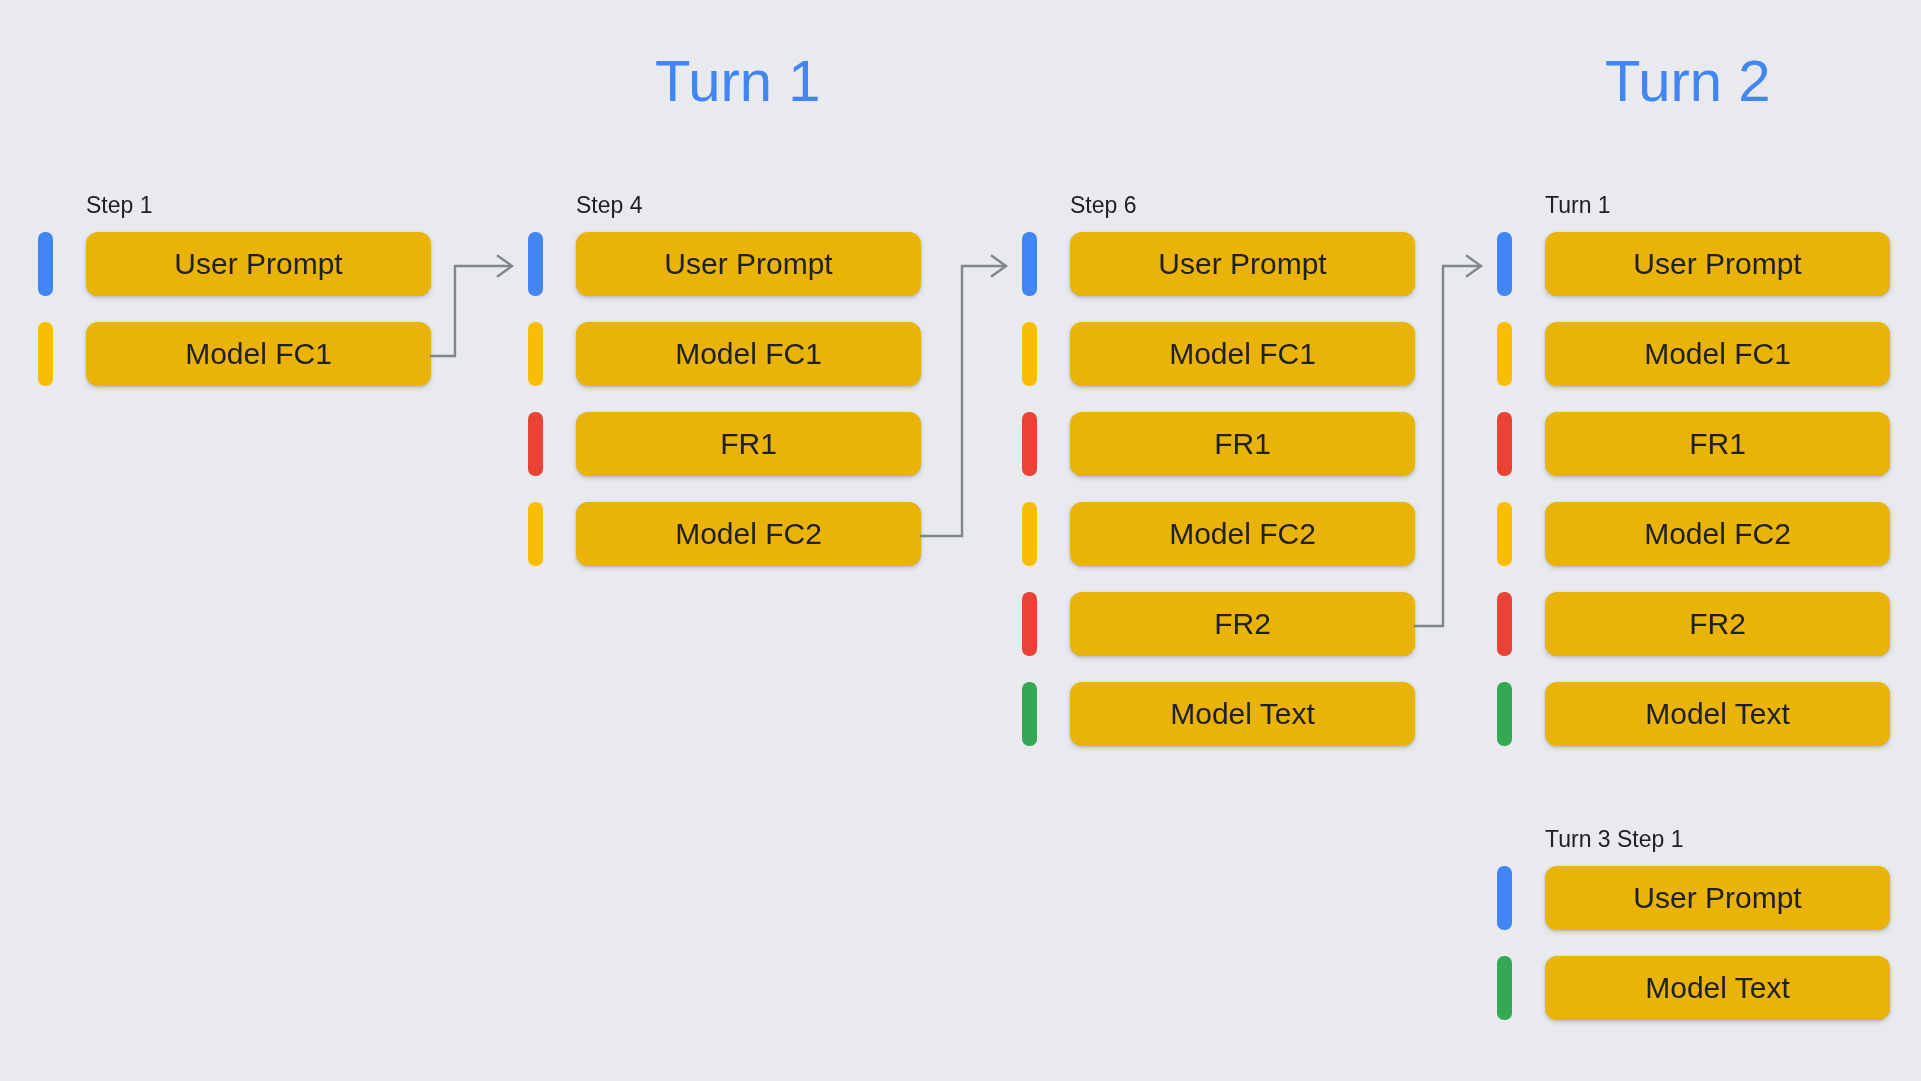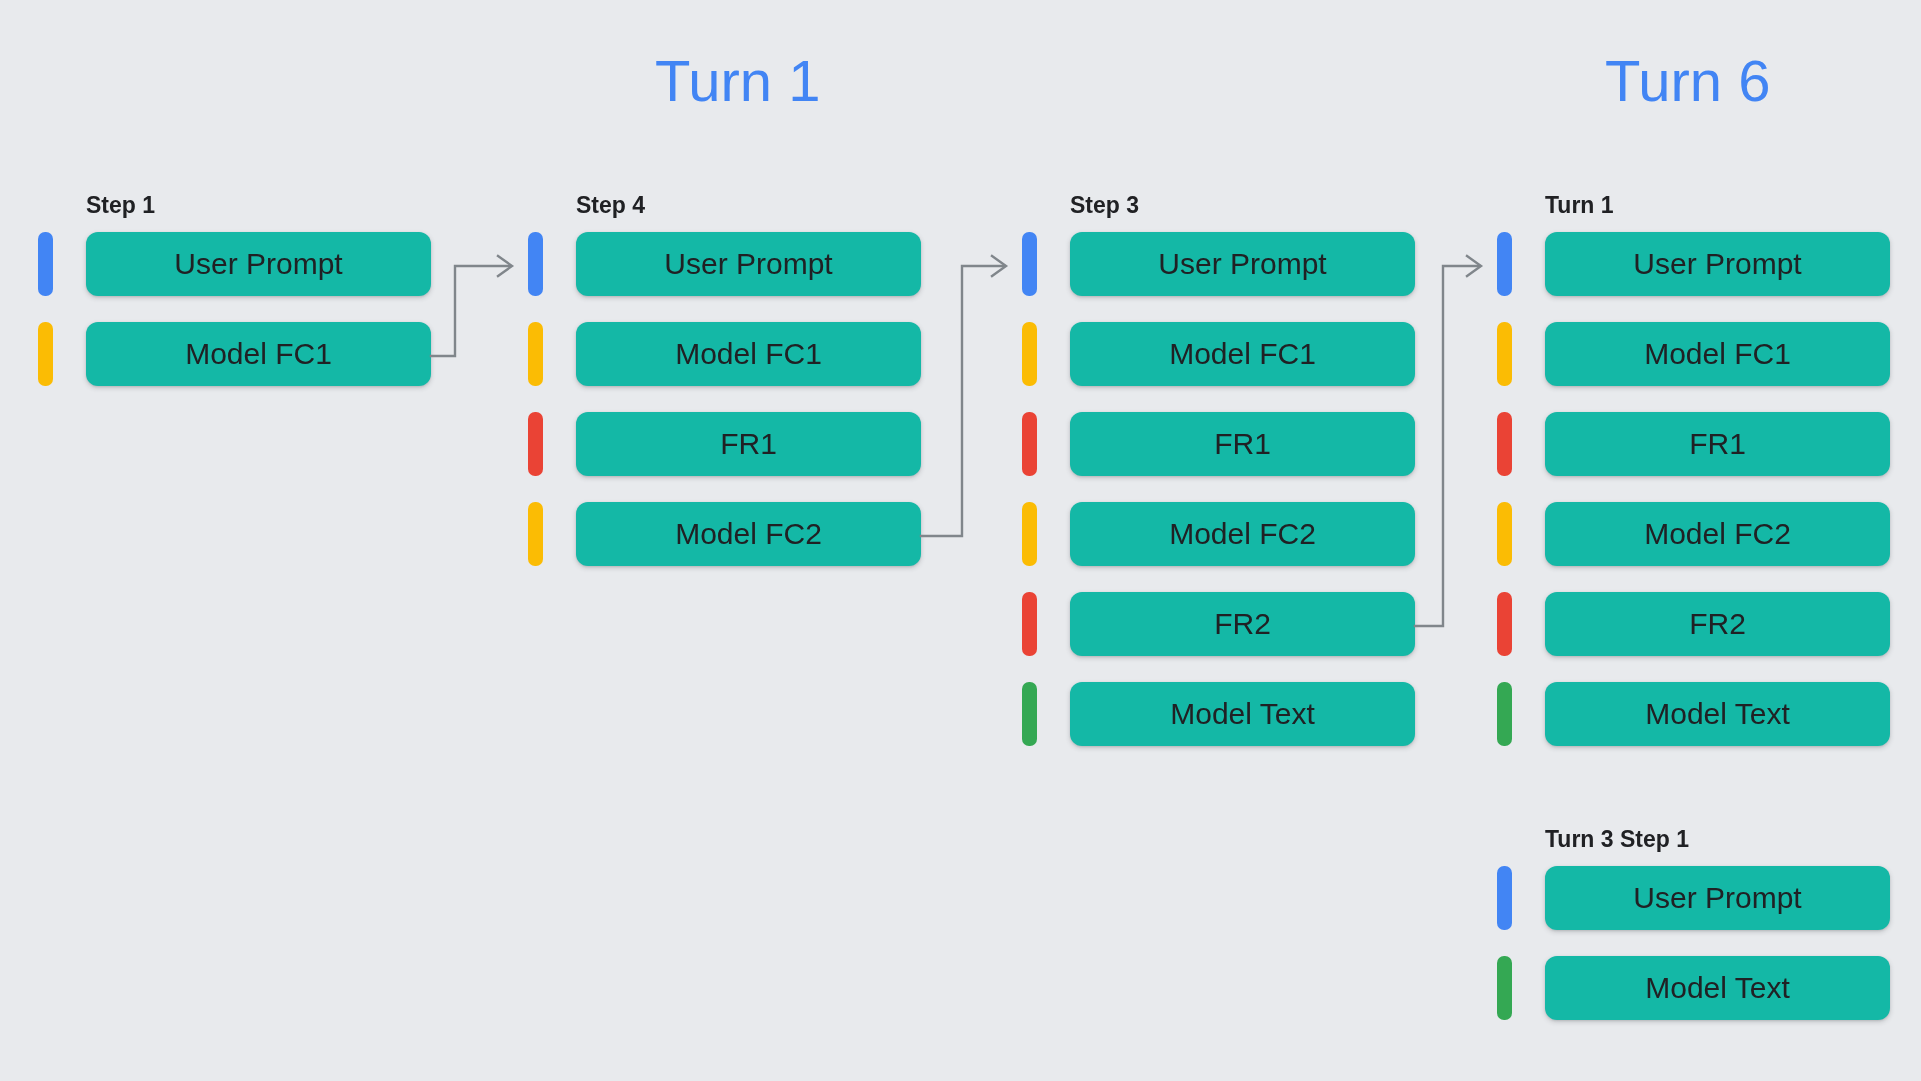--- a/index.html
+++ b/index.html
@@ -24,40 +24,39 @@
   #turn2-title{left:1605px;top:52px;}
 
   .col{position:absolute;}
   .col-label{
     position:absolute;
     left:48px;top:-38px;
     font-size:23px;
     color:#202124;
     white-space:nowrap;
     line-height:1;
-    font-weight:bold;
   }
 
   .row{
     position:absolute;
     left:0;
     height:64px;
     width:393px;
   }
   .bar{
     position:absolute;
     left:0;top:0;
     width:15px;height:64px;
     border-radius:7px;
   }
   .card{
     position:absolute;
     left:48px;top:0;
     width:345px;height:64px;
-    background:#14b8a6;
+    background:#eab308;
     border-radius:12px;
     box-shadow:0 2px 5px rgba(60,64,67,.22), 0 1px 2px rgba(60,64,67,.12);
     display:flex;
     align-items:center;
     justify-content:center;
   }
   .card-label{
     font-size:30px;
     color:#202124;
     white-space:nowrap;
@@ -84,21 +83,21 @@
     stroke-linecap:square;
     stroke-linejoin:miter;
   }
 </style>
 </head>
 <body>
 
 <div id="stage">
 
   <div class="turn-title" id="turn1-title">Turn 1</div>
-  <div class="turn-title" id="turn2-title">Turn 6</div>
+  <div class="turn-title" id="turn2-title">Turn 2</div>
 
   <div class="col" id="col-0" style="left:38px;top:232px;">
     <div class="col-label">Step 1</div>
     <div class="row" style="top:0px;">
       <div class="bar blue"></div>
       <div class="card">
         <span class="card-label">User Prompt</span>
       </div>
     </div>
     <div class="row" style="top:90px;">
@@ -131,21 +130,21 @@
     </div>
     <div class="row" style="top:270px;">
       <div class="bar yellow"></div>
       <div class="card">
         <span class="card-label">Model FC2</span>
       </div>
     </div>
   </div>
 
   <div class="col" id="col-2" style="left:1022px;top:232px;">
-    <div class="col-label">Step 3</div>
+    <div class="col-label">Step 6</div>
     <div class="row" style="top:0px;">
       <div class="bar blue"></div>
       <div class="card">
         <span class="card-label">User Prompt</span>
       </div>
     </div>
     <div class="row" style="top:90px;">
       <div class="bar yellow"></div>
       <div class="card">
         <span class="card-label">Model FC1</span>

